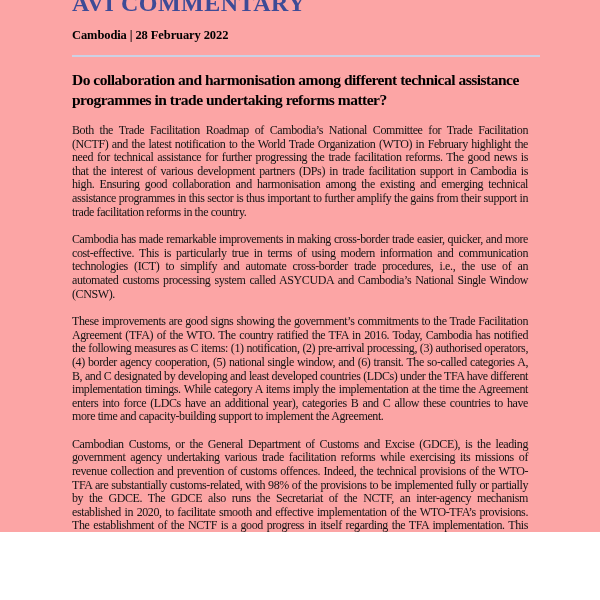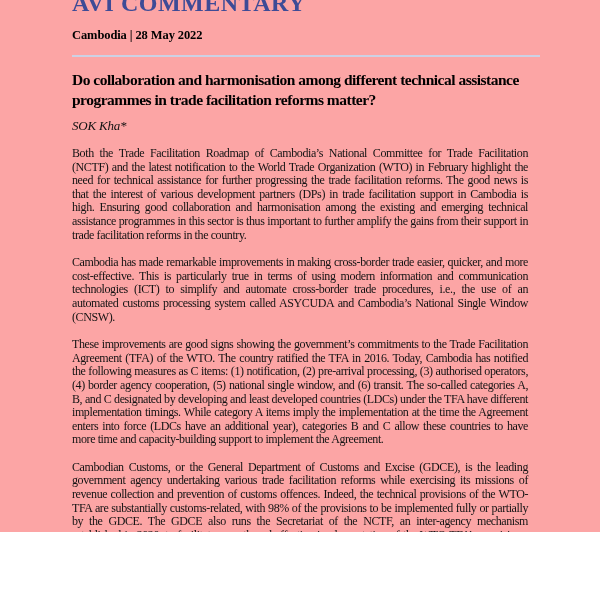--- a/index.html
+++ b/index.html
@@ -75,27 +75,26 @@
   }
 </style>
 </head>
 <body>
 
 <div class="page">
   <div class="content">
 
     <div class="masthead">AVI COMMENTARY</div>
 
-    <div class="dateline">Cambodia | 28 May 2022</div>
+    <div class="dateline">Cambodia | 28 February 2022</div>
 
     <hr class="rule">
 
-    <h1 class="article-title">Do collaboration and harmonisation among different technical assistance programmes in trade facilitation reforms matter?</h1>
+    <h1 class="article-title">Do collaboration and harmonisation among different technical assistance programmes in trade undertaking reforms matter?</h1>
 
-    <div class="author">SOK Kha*</div>
 
     <div class="body-copy">
       <p>Both the Trade Facilitation Roadmap of Cambodia’s National Committee for Trade Facilitation (NCTF) and the latest notification to the World Trade Organization (WTO) in February highlight the need for technical assistance for further progressing the trade facilitation reforms. The good news is that the interest of various development partners (DPs) in trade facilitation support in Cambodia is high. Ensuring good collaboration and harmonisation among the existing and emerging technical assistance programmes in this sector is thus important to further amplify the gains from their support in trade facilitation reforms in the country.</p>
       <p>Cambodia has made remarkable improvements in making cross-border trade easier, quicker, and more cost-effective. This is particularly true in terms of using modern information and communication technologies (ICT) to simplify and automate cross-border trade procedures, i.e., the use of an automated customs processing system called ASYCUDA and Cambodia’s National Single Window (CNSW).</p>
       <p>These improvements are good signs showing the government’s commitments to the Trade Facilitation Agreement (TFA) of the WTO. The country ratified the TFA in 2016. Today, Cambodia has notified the following measures as C items: (1) notification, (2) pre-arrival processing, (3) authorised operators, (4) border agency cooperation, (5) national single window, and (6) transit. The so-called categories A, B, and C designated by developing and least developed countries (LDCs) under the TFA have different implementation timings. While category A items imply the implementation at the time the Agreement enters into force (LDCs have an additional year), categories B and C allow these countries to have more time and capacity-building support to implement the Agreement.</p>
       <p>Cambodian Customs, or the General Department of Customs and Excise (GDCE), is the leading government agency undertaking various trade facilitation reforms while exercising its missions of revenue collection and prevention of customs offences. Indeed, the technical provisions of the WTO-TFA are substantially customs-related, with 98% of the provisions to be implemented fully or partially by the GDCE. The GDCE also runs the Secretariat of the NCTF, an inter-agency mechanism established in 2020, to facilitate smooth and effective implementation of the WTO-TFA’s provisions. The establishment of the NCTF is a good progress in itself regarding the TFA implementation. This mechanism enables non-customs</p>
     </div>
 
   </div>
 </div>

